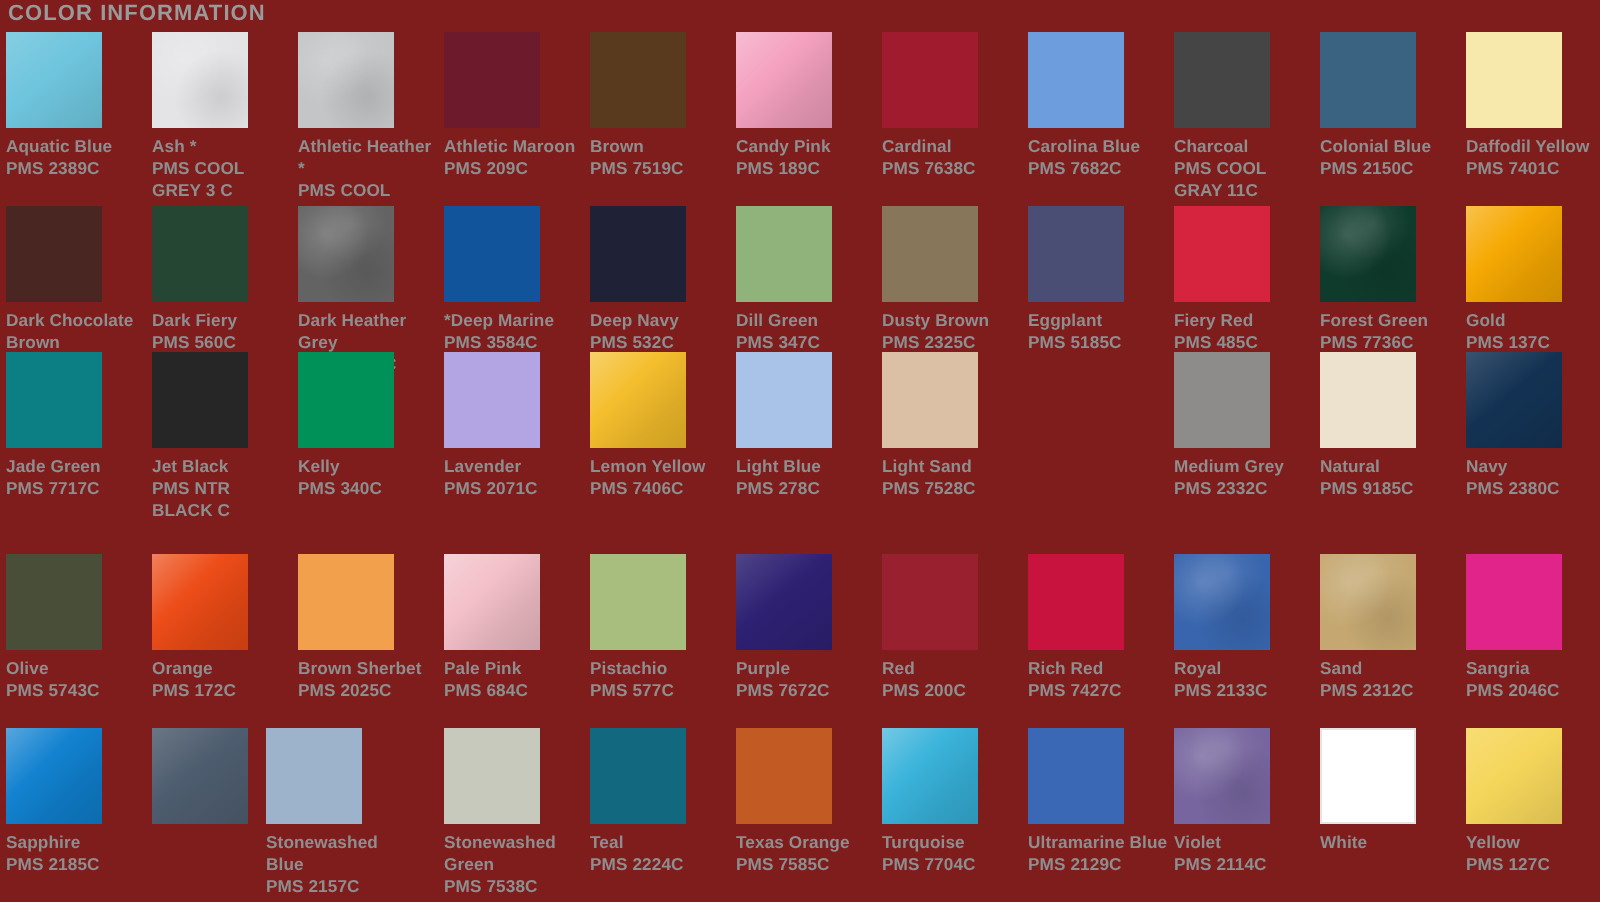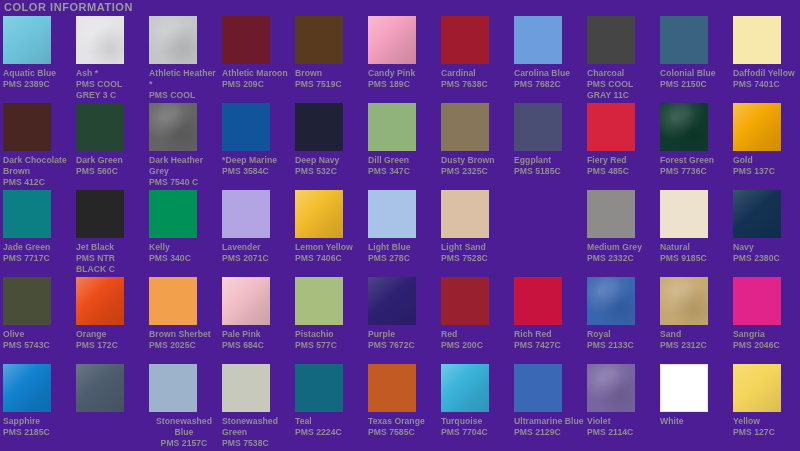--- a/index.html
+++ b/index.html
@@ -7,21 +7,21 @@
   html, body {
     margin: 0;
     padding: 0;
     background: #ffffff;
     font-family: "Liberation Sans", sans-serif;
   }
   #page {
     position: relative;
     width: 800px;
     height: 451px;
-    background: #4c1d95;
+    background: #7f1d1d;
     overflow: hidden;
   }
   #page-title {
     position: absolute;
     left: 4px;
     top: 1px;
     font-size: 11px;
     font-weight: bold;
     letter-spacing: 0.55px;
     color: #9a9a9a;
@@ -174,21 +174,21 @@
         <div class="swatch-cell" style="left: 0px;">
           <div class="swatch" style="background: rgb(74, 38, 34); width: 48px; height: 48px;"></div>
           <div class="cell-labels">
             <div class="color-name name-wrap">Dark Chocolate Brown</div>
             <div class="pms-code code-wrap">PMS 412C</div>
           </div>
         </div>
         <div class="swatch-cell" style="left: 73px;">
           <div class="swatch" style="background: rgb(36, 70, 50); width: 48px; height: 48px;"></div>
           <div class="cell-labels">
-            <div class="color-name name-wrap">Dark Green</div>
+            <div class="color-name name-wrap">Dark Fiery</div>
             <div class="pms-code code-wrap">PMS 560C</div>
           </div>
         </div>
         <div class="swatch-cell" style="left: 146px;">
           <div class="swatch" style="background: rgb(99, 99, 99); width: 48px; height: 48px;">
             <div class="sheen" style="background: radial-gradient(circle at 28% 30%, rgba(255, 255, 255, 0.18), rgba(255, 255, 255, 0) 46%), radial-gradient(circle at 72% 68%, rgba(0, 0, 0, 0.1), rgba(0, 0, 0, 0) 50%), radial-gradient(circle at 55% 18%, rgba(255, 255, 255, 0.1), rgba(255, 255, 255, 0) 40%);"></div>
           </div>
           <div class="cell-labels">
             <div class="color-name name-wrap">Dark Heather Grey</div>
             <div class="pms-code code-wrap">PMS 7540 C</div>
@@ -248,21 +248,21 @@
         <div class="swatch-cell" style="left: 730px;">
           <div class="swatch" style="background: rgb(246, 168, 0); width: 48px; height: 48px;">
             <div class="sheen" style="background: linear-gradient(135deg, rgba(255, 255, 255, 0.3) 0%, rgba(255, 255, 255, 0.02) 38%, rgba(0, 0, 0, 0.1) 72%, rgba(0, 0, 0, 0.16) 100%);"></div>
           </div>
           <div class="cell-labels">
             <div class="color-name name-wrap">Gold</div>
             <div class="pms-code code-wrap">PMS 137C</div>
           </div>
         </div>
       </div>
-      <div class="color-row" style="height: 87px; top: 174px; position: absolute; padding-left: 20px;">
+      <div class="color-row" style="height: 87px; top: 160px; position: absolute; padding-left: 20px;">
         <div class="swatch-cell" style="left: 0px;">
           <div class="swatch" style="background: rgb(12, 127, 133); width: 48px; height: 48px;"></div>
           <div class="cell-labels">
             <div class="color-name name-wrap">Jade Green</div>
             <div class="pms-code code-wrap">PMS 7717C</div>
           </div>
         </div>
         <div class="swatch-cell" style="left: 73px;">
           <div class="swatch" style="background: rgb(38, 38, 38); width: 48px; height: 48px;"></div>
           <div class="cell-labels">
@@ -428,21 +428,21 @@
           <div class="cell-labels">
             <div class="color-name name-wrap">Sapphire</div>
             <div class="pms-code code-wrap">PMS 2185C</div>
           </div>
         </div>
         <div class="swatch-cell" style="left: 73px;">
           <div class="swatch" style="background: rgb(77, 92, 110); width: 48px; height: 48px;">
             <div class="sheen" style="background: linear-gradient(140deg, rgba(255, 255, 255, 0.16) 0%, rgba(255, 255, 255, 0) 45%, rgba(0, 0, 0, 0.12) 100%);"></div>
           </div>
         </div>
-        <div class="swatch-cell" style="left: 146px; text-align: center;">
+        <div class="swatch-cell" style="left: 130px;">
           <div class="swatch" style="background: rgb(156, 179, 203); width: 48px; height: 48px;"></div>
           <div class="cell-labels">
             <div class="color-name name-wrap">Stonewashed Blue</div>
             <div class="pms-code code-wrap">PMS 2157C</div>
           </div>
         </div>
         <div class="swatch-cell" style="left: 219px;">
           <div class="swatch" style="background: rgb(200, 201, 189); width: 48px; height: 48px;"></div>
           <div class="cell-labels">
             <div class="color-name name-wrap">Stonewashed Green</div>

